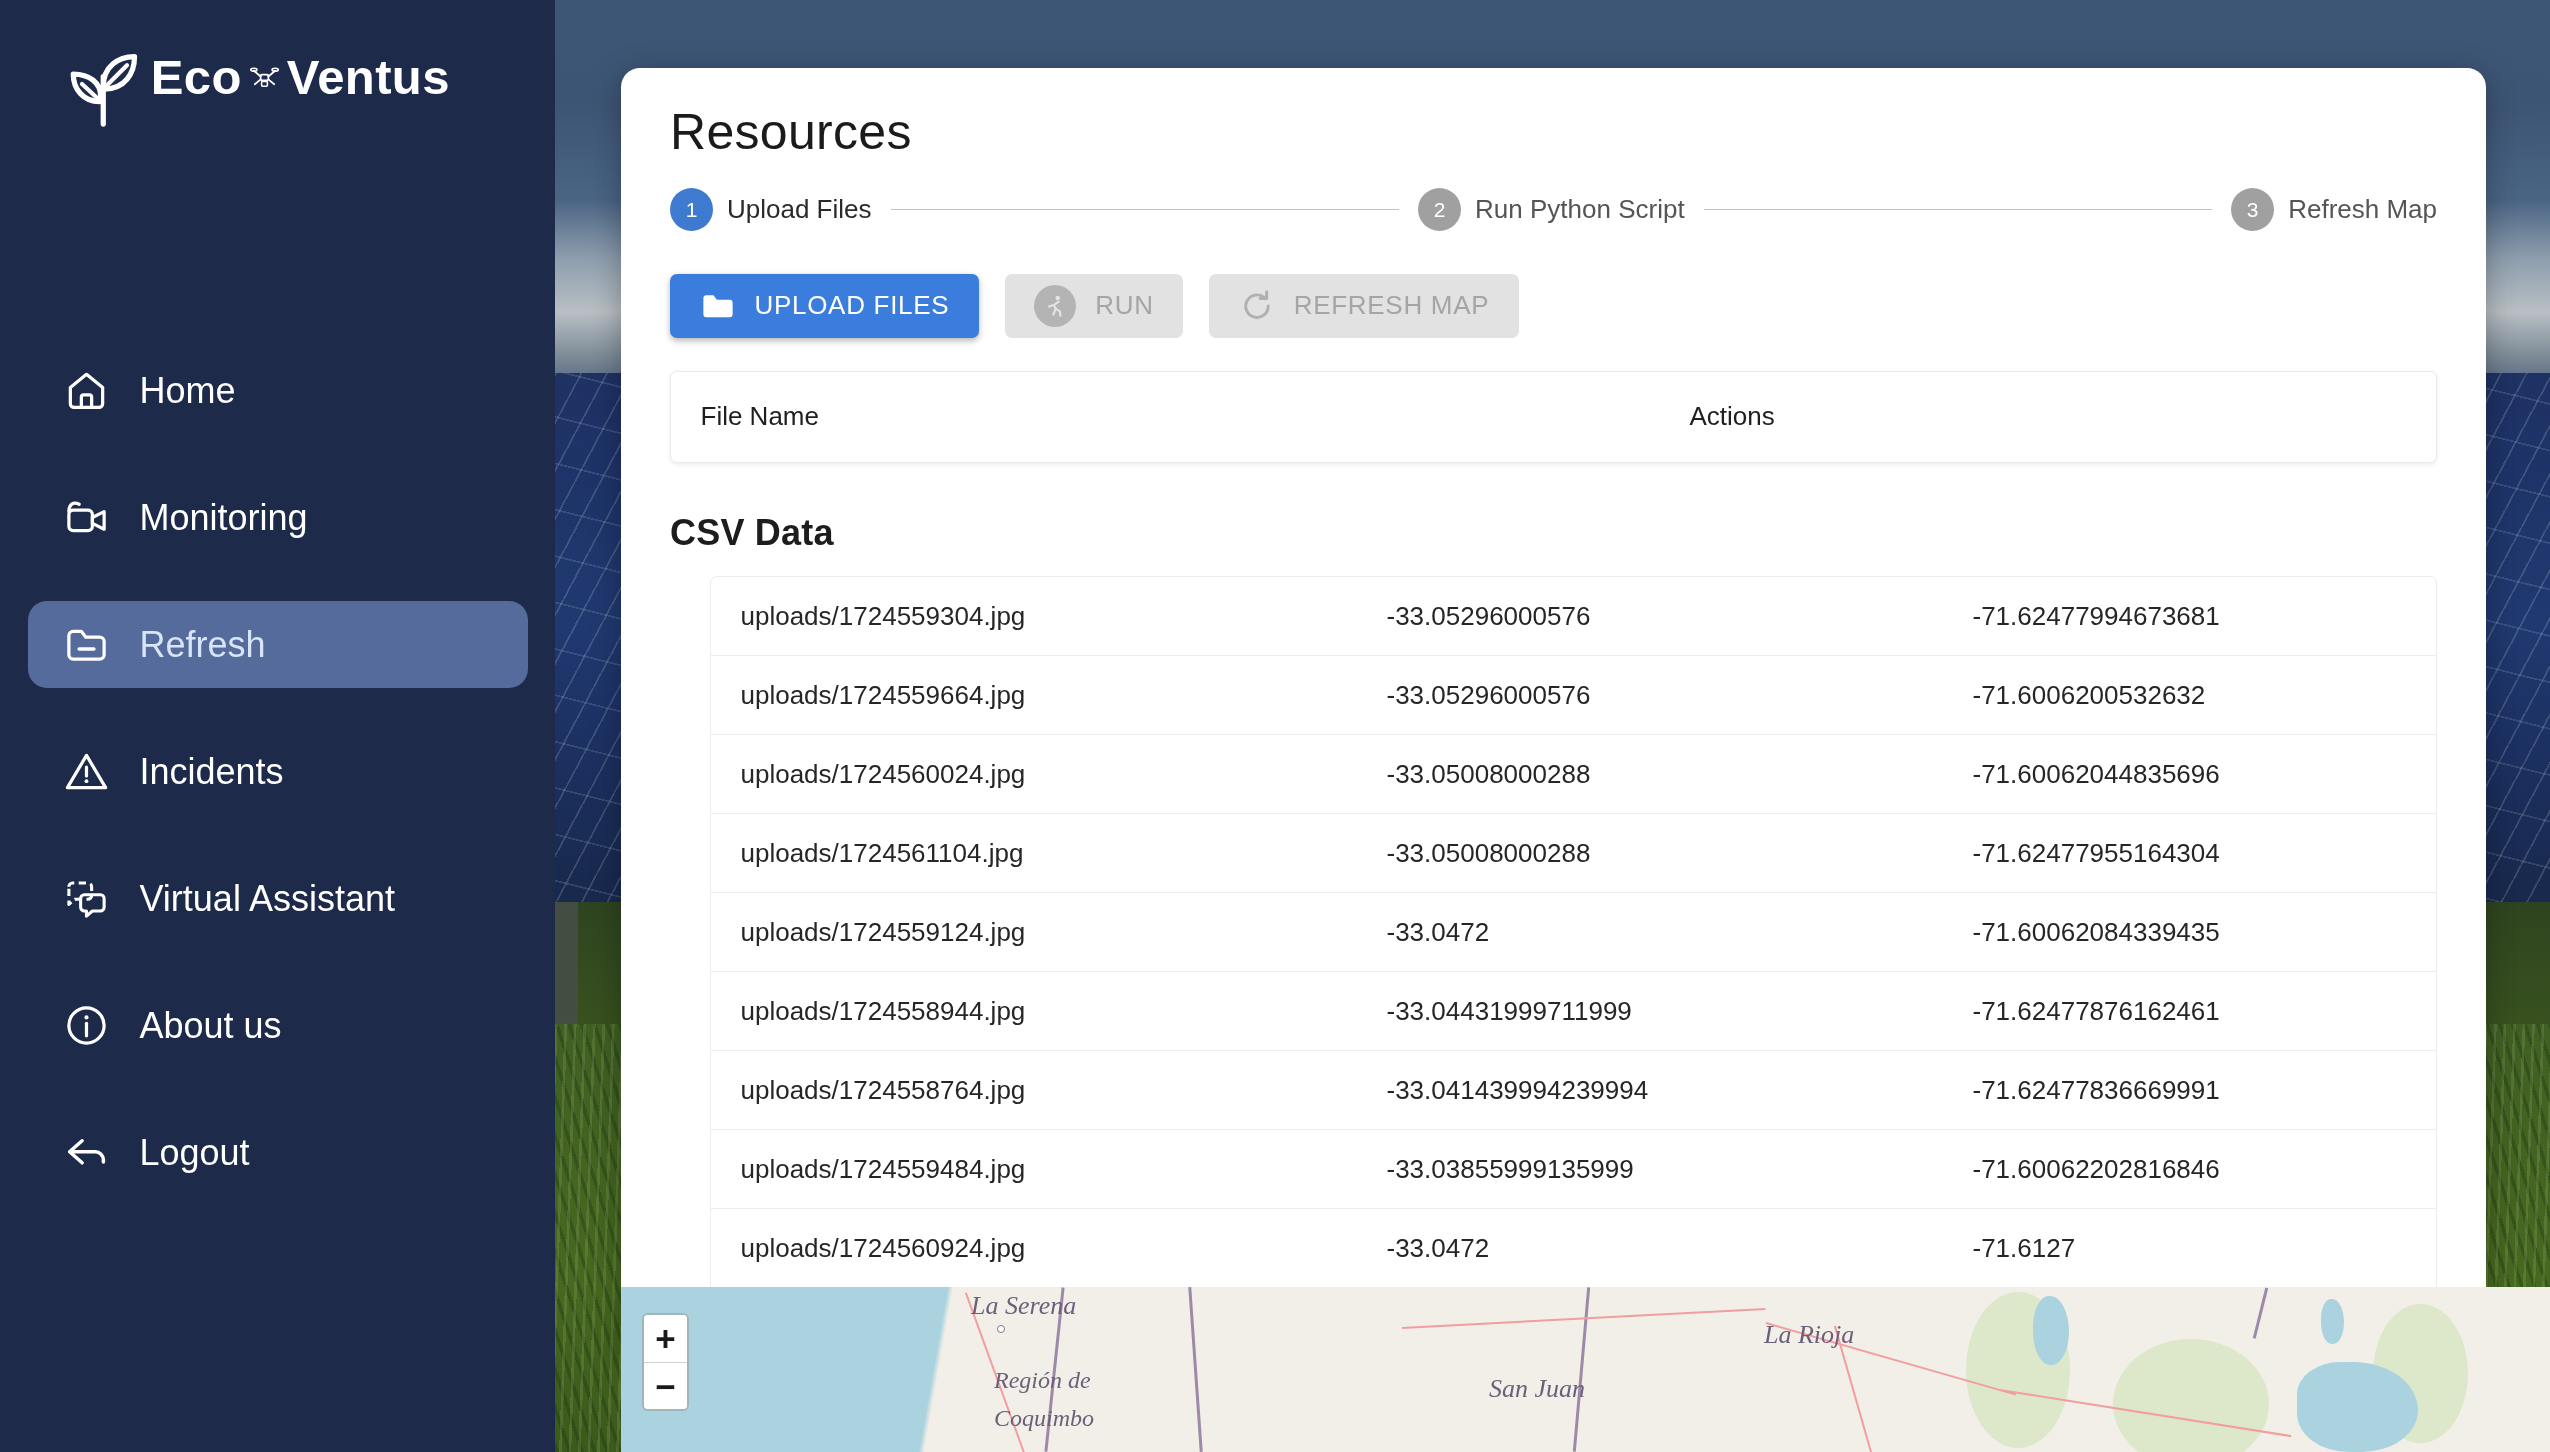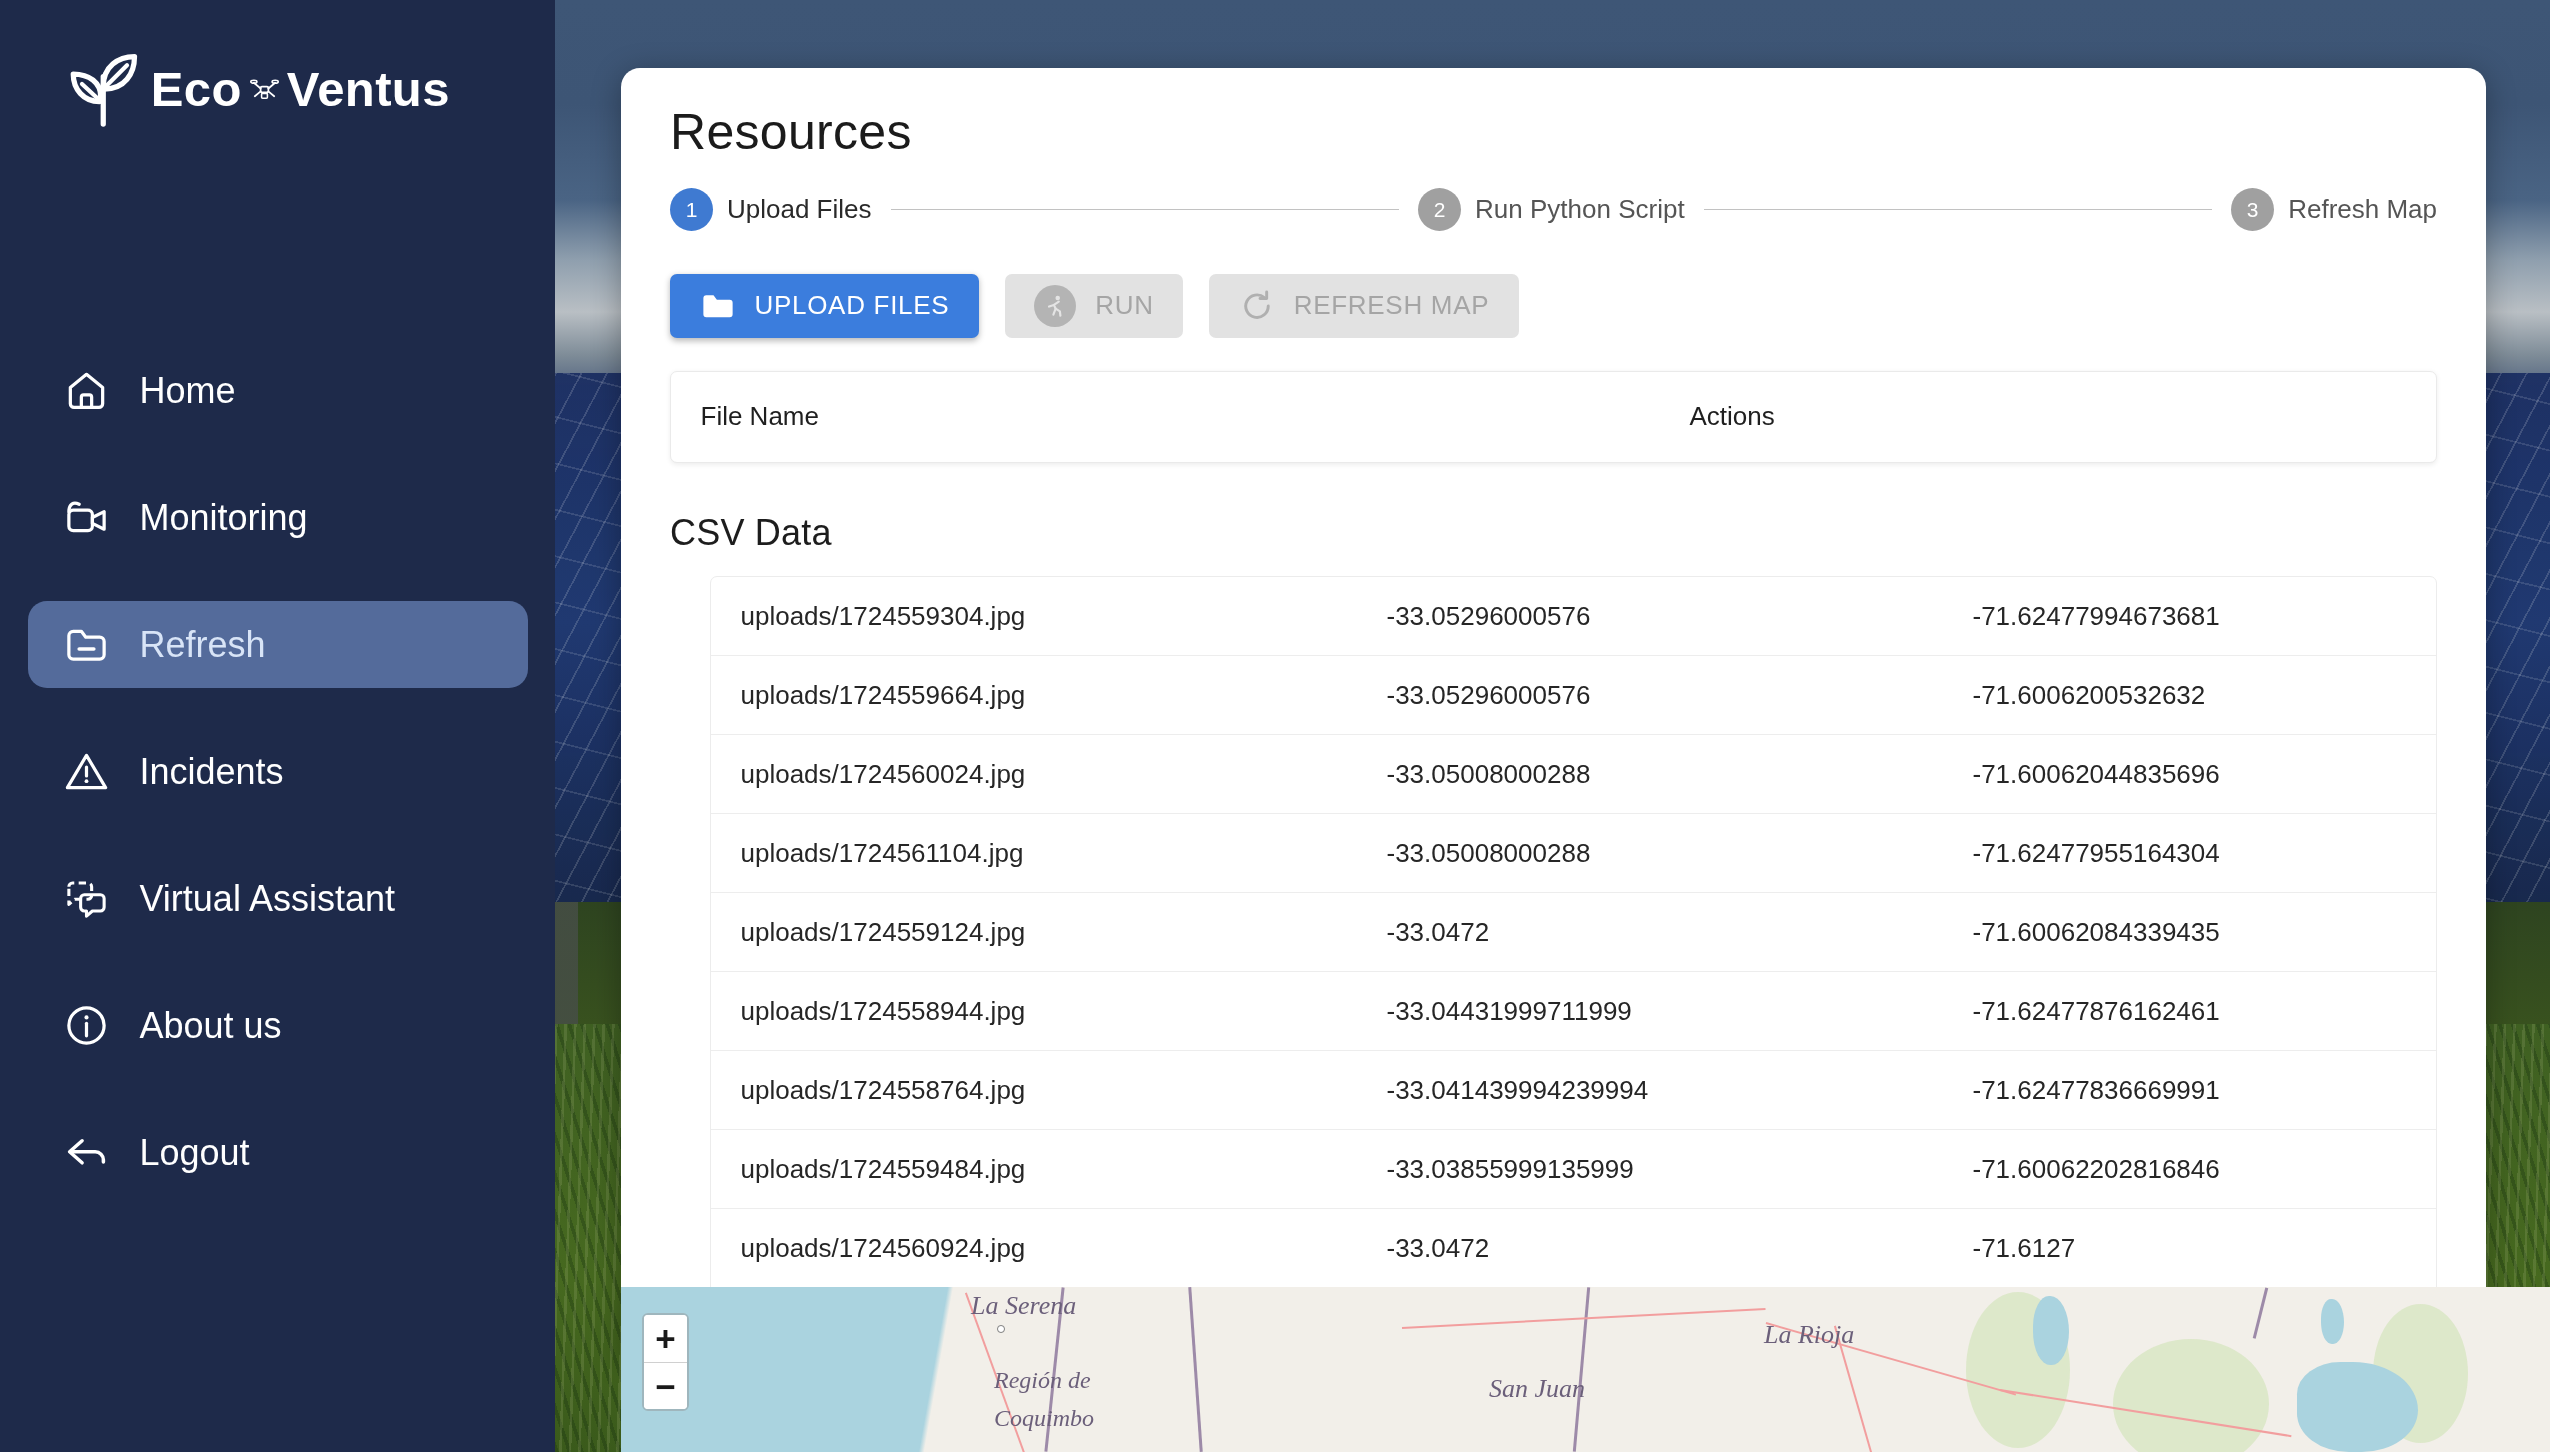--- a/index.html
+++ b/index.html
@@ -63,21 +63,21 @@
   .sidebar {
     position: absolute;
     left: 0; top: 0;
     width: 555px; height: 1452px;
     background: #1e2a4a;
     z-index: 20;
   }
   .logo-wrap {
     position: absolute;
     left: 62px; top: 49px;
-    display: flex; align-items: center; gap: 8.7px;
+    display: flex; align-items: flex-start; gap: 8.7px;
   }
   .logo-mark { width: 80px; height: 80px; flex: 0 0 80px; }
   .logo-text {
     font-size: 49px; font-weight: 700; color: #ffffff;
     letter-spacing: 0.4px; white-space: nowrap;
     display: flex; align-items: center; gap: 7px;
   }
   .logo-drone { width: 31px; height: 31px; }
 
   .nav { position: absolute; left: 28px; top: 347px; width: 500px; }
@@ -152,21 +152,21 @@
     background: #ffffff; box-shadow: 0 1.7px 5.2px rgba(0,0,0,.07);
     margin-bottom: 49px;
   }
   .files-head {
     display: flex; align-items: center; height: 90px; padding: 0 29.5px;
   }
   .files-head .col-name { flex: 0 0 989px; }
   .files-head div { font-size: 26px; color: #1f1f1f; }
 
   .section-title {
-    font-size: 36px; font-weight: 400; color: #1d1d1d;
+    font-size: 36px; font-weight: 700; color: #1d1d1d;
     margin-bottom: 22.6px; letter-spacing: 0.2px;
   }
 
   
   .csv-table {
     border: 0.9px solid #ececec; border-radius: 7px;
     background: #ffffff; overflow: hidden; margin-left: 40px;
   }
   .csv-row {
     display: flex; align-items: center;

